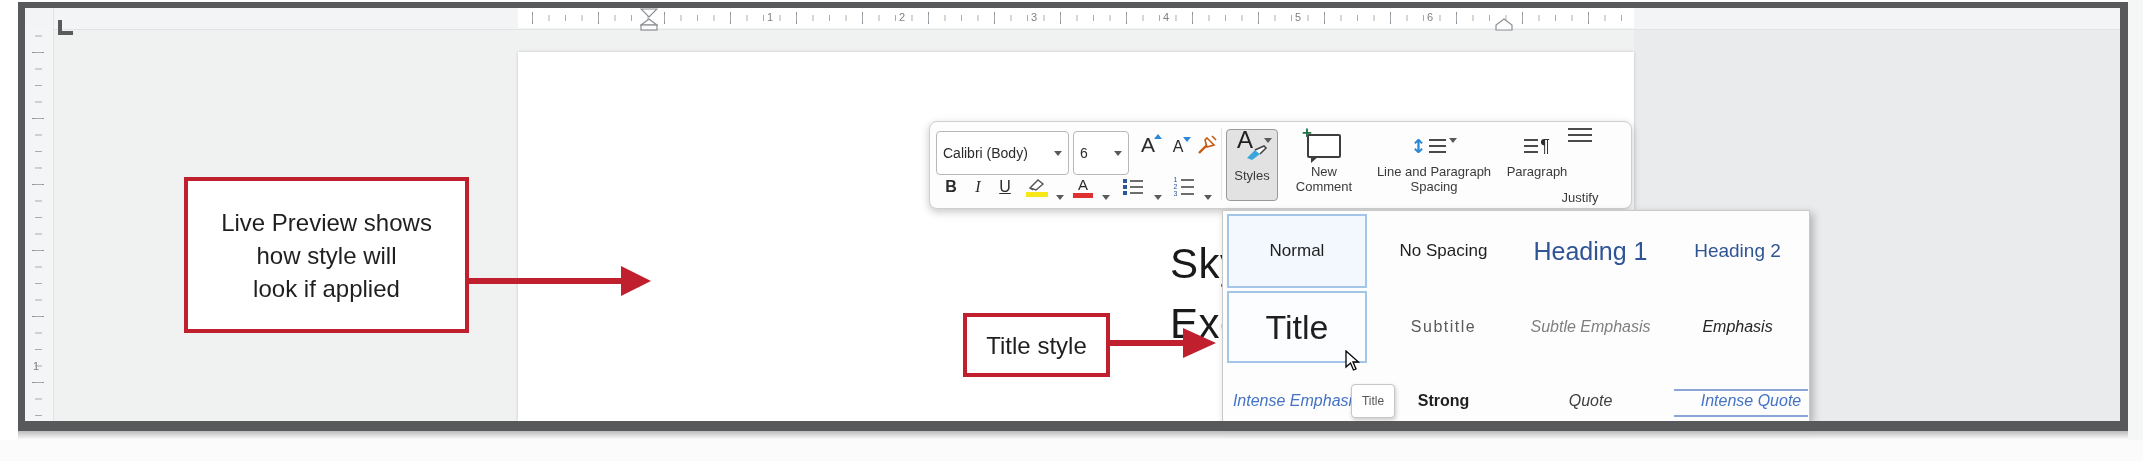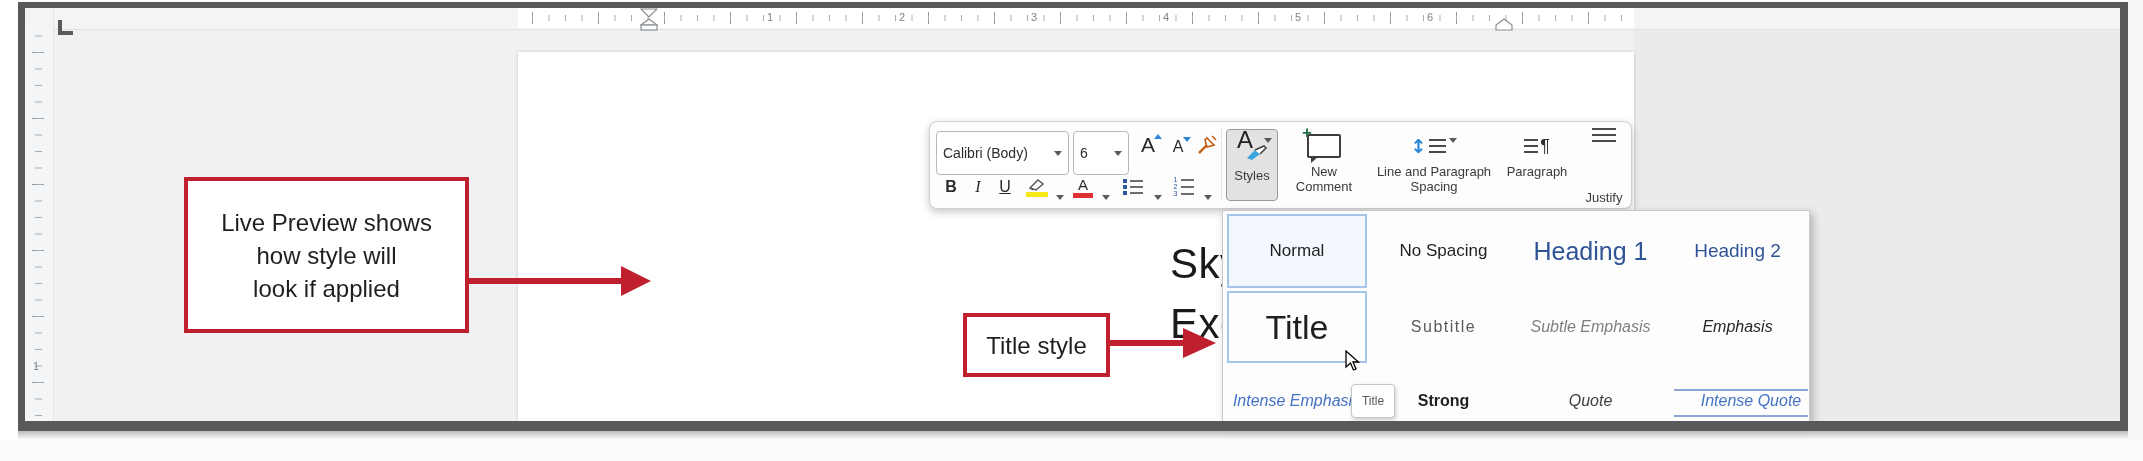--- a/index.html
+++ b/index.html
@@ -100,21 +100,21 @@
   .bigbtn{position:absolute;top:6px;display:flex;flex-direction:column;align-items:center;
     justify-content:flex-start;font-size:13px;line-height:15px;color:#3b3b3b;text-align:center;}
   .styles-btn{left:296px;top:7px;width:52px;height:72px;background:#e2e2e2;border:1px solid #9a9a9a;
     border-radius:4px;box-sizing:border-box;}
   .styles-btn .ic{position:relative;height:38px;width:100%;}
   .styles-btn .A{position:absolute;left:10px;top:2px;font-size:24px;color:#1f1f1f;}
   .styles-btn .chev{position:absolute;right:5px;top:8px;}
   .btn-newcomment{left:358px;width:72px;height:76px;}
   .btn-linespacing{left:442px;width:124px;height:76px;}
   .btn-paragraph{left:574px;width:66px;height:76px;}
-  .btn-justify{left:648px;width:52px;height:76px;gap:44px;}
+  .btn-justify{left:624px;width:52px;height:76px;gap:44px;}
   .icbox{height:36px;display:flex;align-items:center;justify-content:center;}
   .bubble{position:relative;width:30px;height:20px;border:2px solid #3d3d3d;border-radius:2px;background:#fff;}
   .bubble:after{content:"";position:absolute;left:2px;bottom:-7px;width:0;height:0;
     border-top:7px solid #3d3d3d;border-right:8px solid transparent;}
   .bubble .plus{position:absolute;left:-7px;top:-11px;font-size:17px;font-weight:bold;color:#217346;background:transparent;}
   .ls-arrows{font-size:19px;color:#2b88d8;font-weight:bold;margin-right:3px;font-family:"DejaVu Sans",sans-serif;}
   .lines-ic{background-image:repeating-linear-gradient(to bottom,#4a4a4a 0 2px,transparent 2px 6px);}
   .ls-lines{width:17px;height:14px;}
   .para-lines{width:14px;height:14px;margin-right:2px;}
   .pilcrow{font-size:18px;color:#2f2f2f;}

